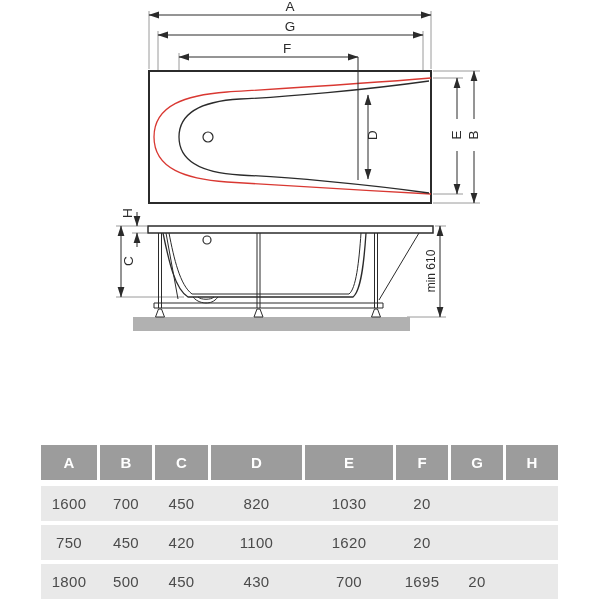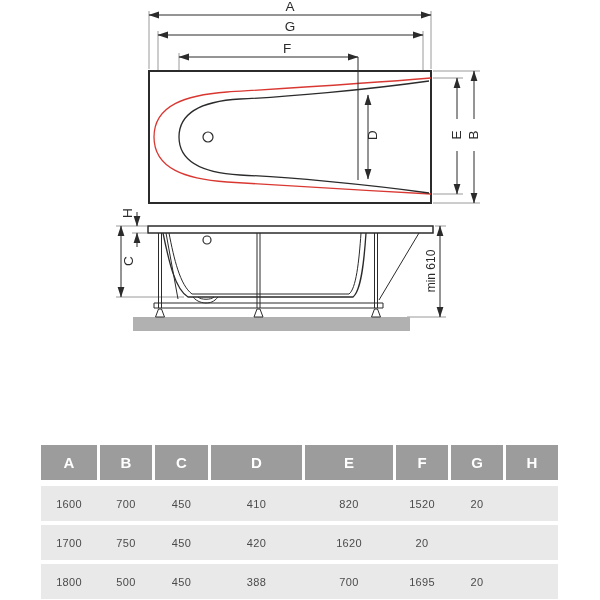--- a/index.html
+++ b/index.html
@@ -25,21 +25,21 @@
     background:#9c9c9c;color:#ffffff;display:flex;align-items:center;justify-content:center;
     font-size:15px;font-weight:700;
   }
   .spec-row{
     display:grid;
     grid-template-columns:56px 52px 53px 91px 88px 52px 52px 52px;
     column-gap:3px;height:35px;margin-bottom:4px;background:#e9e9e9;
   }
   .spec-row .vcell{
     display:flex;align-items:center;justify-content:center;
-    color:#4b4b4b;font-size:11px;letter-spacing:0.3px;
+    color:#4b4b4b;font-size:15px;letter-spacing:0.3px;
   }
 </style>
 </head>
 <body>
 
 <div class="stage">
 
   <svg class="drawing" width="600" height="440" viewBox="0 0 600 440">
     <defs>
       <marker id="arr" markerWidth="11" markerHeight="8" refX="10" refY="4" orient="auto-start-reverse" markerUnits="userSpaceOnUse">
@@ -162,39 +162,38 @@
       <div class="hcell">E</div>
       <div class="hcell">F</div>
       <div class="hcell">G</div>
       <div class="hcell">H</div>
     </div>
 
     <div class="spec-row">
       <div class="vcell">1600</div>
       <div class="vcell">700</div>
       <div class="vcell">450</div>
-      <div class="vcell">410</div>
       <div class="vcell">820</div>
-      <div class="vcell">1520</div>
+      <div class="vcell">1030</div>
       <div class="vcell">20</div>
     </div>
 
     <div class="spec-row">
-      <div class="vcell">1700</div>
       <div class="vcell">750</div>
       <div class="vcell">450</div>
       <div class="vcell">420</div>
+      <div class="vcell">1100</div>
       <div class="vcell">1620</div>
       <div class="vcell">20</div>
     </div>
 
     <div class="spec-row">
       <div class="vcell">1800</div>
       <div class="vcell">500</div>
       <div class="vcell">450</div>
-      <div class="vcell">388</div>
+      <div class="vcell">430</div>
       <div class="vcell">700</div>
       <div class="vcell">1695</div>
       <div class="vcell">20</div>
     </div>
   </div>
 
 </div>
 
 </body></html>

